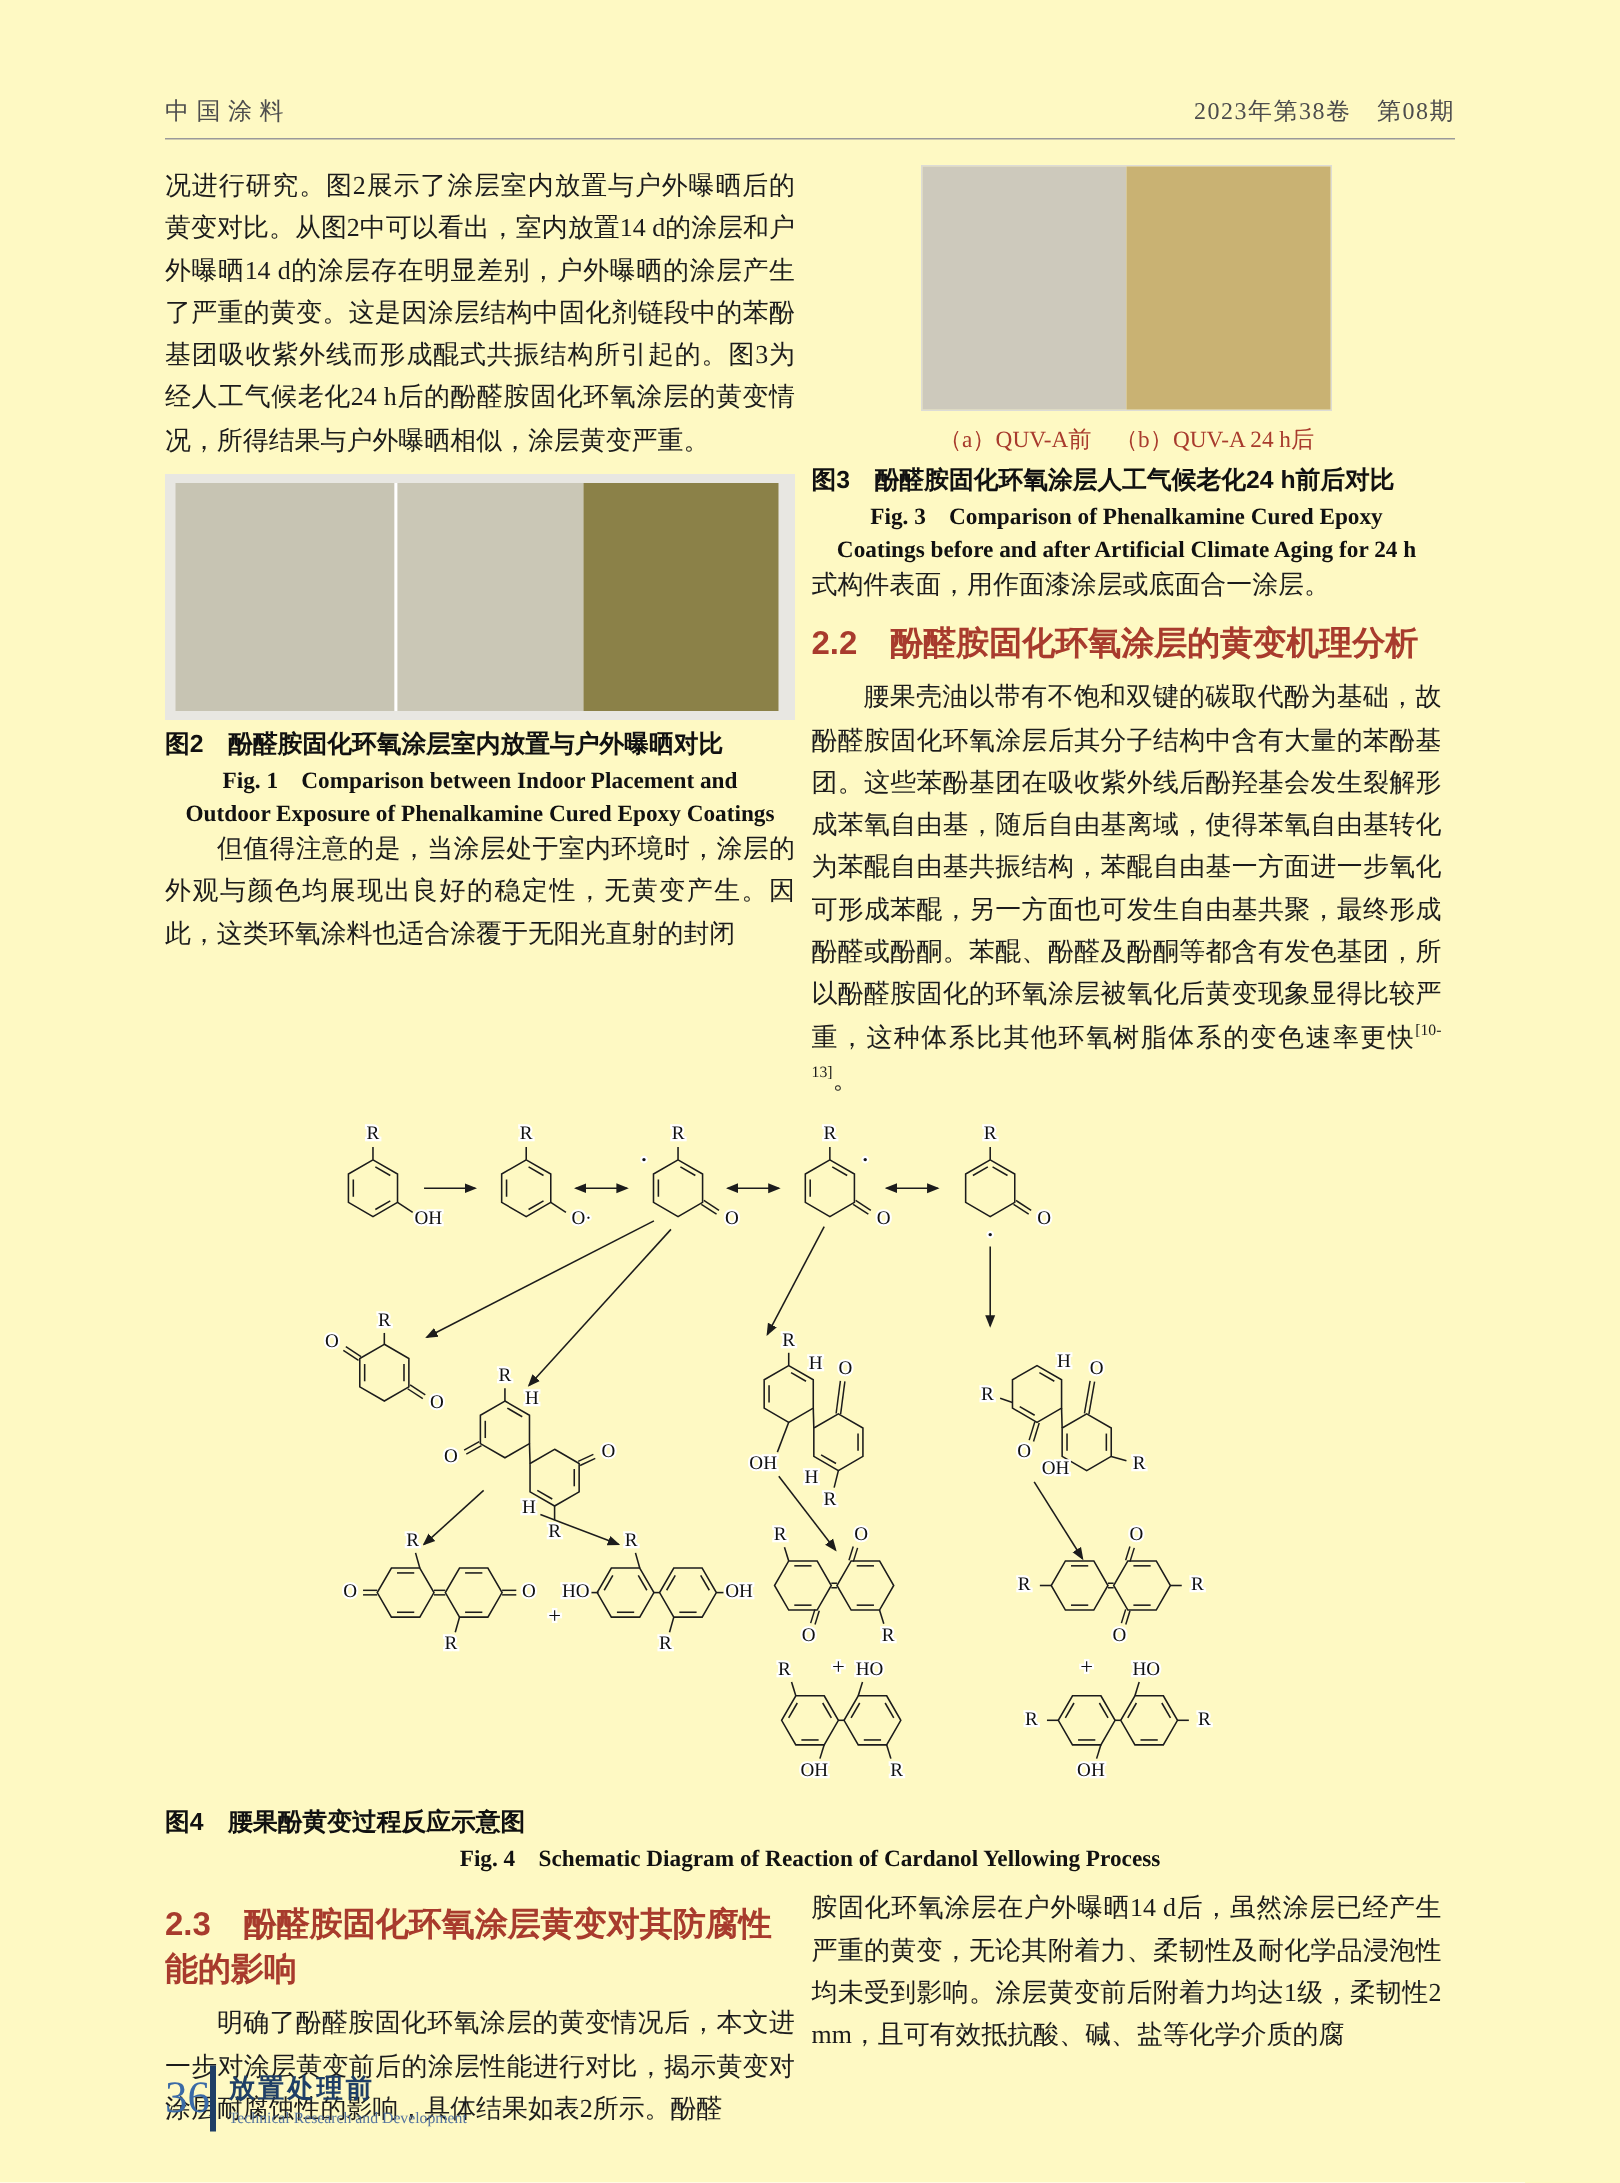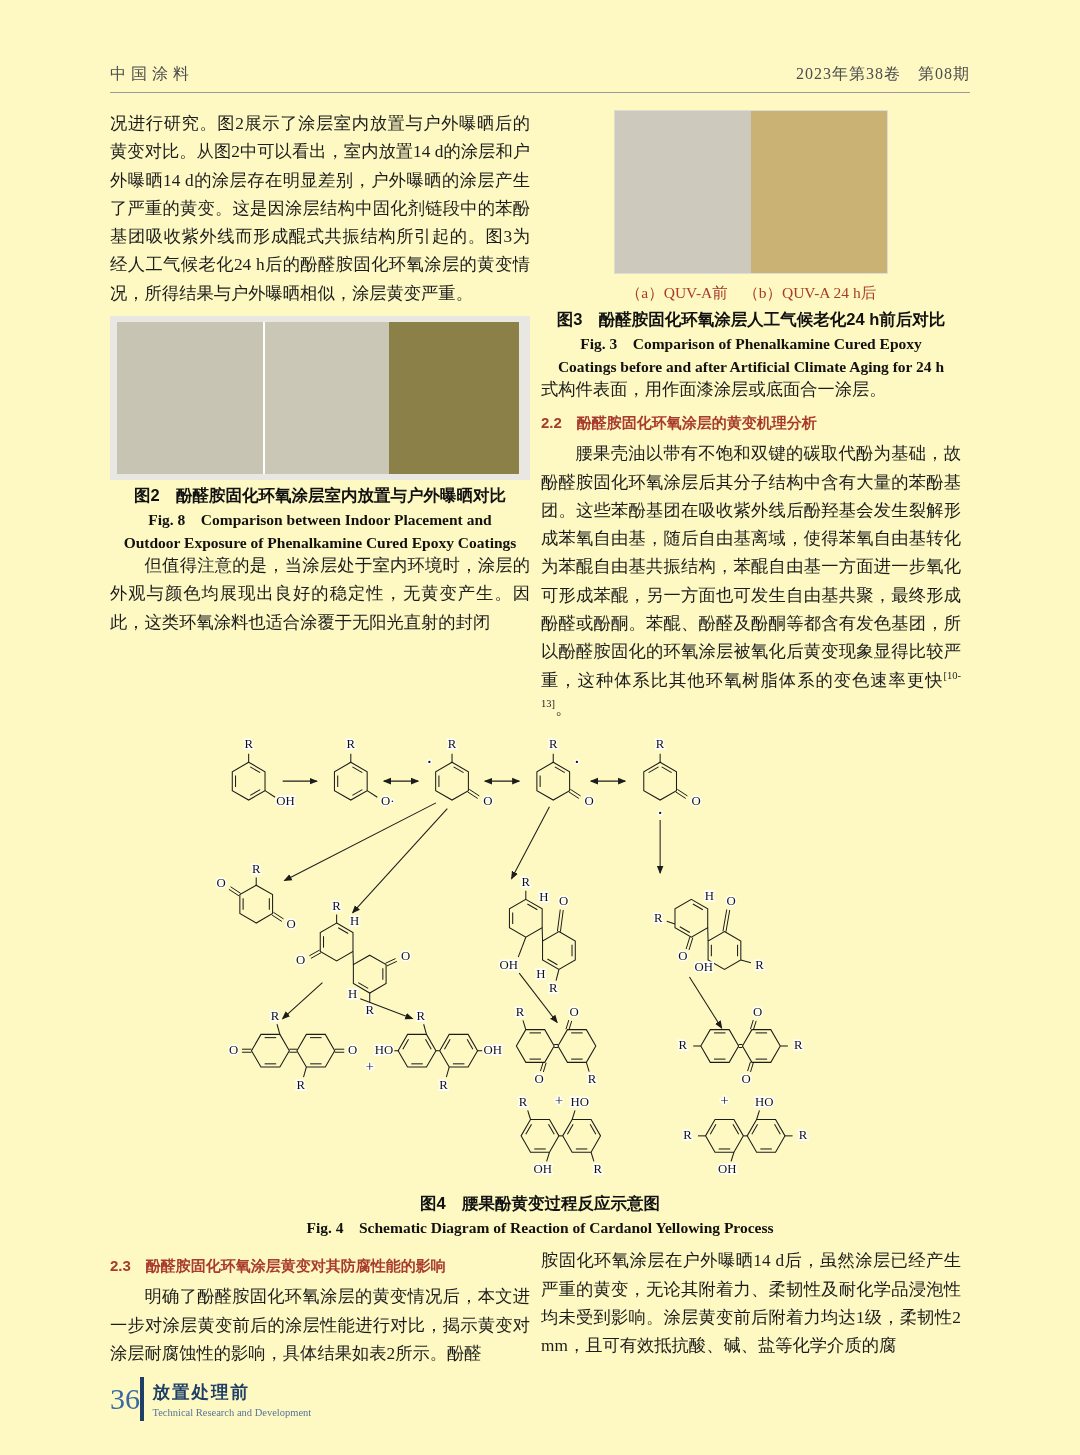--- a/index.html
+++ b/index.html
@@ -23,24 +23,24 @@
   .fig2frame .pa{width:146px;}
   .gapw{width:2px;background:#fff;}
   .fig2frame .pb{width:124px;}
   .fig2frame .pc{width:130px;}
   
   .fig3wrap{display:flex;justify-content:center;}
   .fig3frame{width:274px;height:164px;display:flex;border:1px solid #dddcd6;box-sizing:border-box;}
   .fig3frame .half{width:50%;height:100%;}
   .sublab{text-align:center;font-size:15.5px;margin-top:9px;color:var(--red);}
   .capcn{font-family:"Liberation Sans","DejaVu Sans",sans-serif;font-weight:bold;
-         text-align:center;font-size:16.5px;margin-top:5px;color:#111;}
+         text-align:left;font-size:16.5px;margin-top:5px;color:#111;}
   .capen{font-weight:bold;text-align:center;font-size:15.5px;margin-top:3px;color:#111;}
   .sect{font-family:"Liberation Sans","DejaVu Sans",sans-serif;font-weight:bold;
-        font-size:15px;color:var(--red);margin:10px 0 7px 0;}
+        font-size:22px;color:var(--red);margin:10px 0 7px 0;}
   .mt8{margin-top:8px;}
   
   .fig4{margin-top:6px;}
   .fig4 svg{display:block;margin:0 auto;width:700px;height:459px;}
   .bottomcols{margin-top:8px;}
   footer{position:absolute;left:110px;bottom:34px;display:flex;align-items:center;}
   .pagenum{font-size:30px;color:#3a6aa6;}
   .fbar{width:3.5px;height:44px;background:#1f3f66;margin-right:9px;}
   .fcn{font-family:"Liberation Sans","DejaVu Sans",sans-serif;font-weight:bold;
        font-size:17.5px;color:#1f3f66;letter-spacing:2px;}
@@ -62,21 +62,21 @@
       <p class="body">况进行研究。图2展示了涂层室内放置与户外曝晒后的黄变对比。从图2中可以看出，室内放置14 d的涂层和户外曝晒14 d的涂层存在明显差别，户外曝晒的涂层产生了严重的黄变。这是因涂层结构中固化剂链段中的苯酚基团吸收紫外线而形成醌式共振结构所引起的。图3为经人工气候老化24 h后的酚醛胺固化环氧涂层的黄变情况，所得结果与户外曝晒相似，涂层黄变严重。</p>
 
       <figure>
         <div class="fig2frame">
           <div class="pa" style="background: rgb(199, 196, 179);"></div>
           <div class="gapw"></div>
           <div class="pb" style="background: rgb(202, 199, 182);"></div>
           <div class="pc" style="background: rgb(139, 129, 72);"></div>
         </div>
         <div class="capcn">图2　酚醛胺固化环氧涂层室内放置与户外曝晒对比</div>
-        <div class="capen">Fig. 8　Comparison between Indoor Placement and</div>
+        <div class="capen">Fig. 1　Comparison between Indoor Placement and</div>
         <div class="capen">Outdoor Exposure of Phenalkamine Cured Epoxy Coatings</div>
       </figure>
 
       <p class="body indent mt8">但值得注意的是，当涂层处于室内环境时，涂层的外观与颜色均展现出良好的稳定性，无黄变产生。因此，这类环氧涂料也适合涂覆于无阳光直射的封闭</p>
     </div>
 
     <div class="col">
       <figure>
         <div class="fig3wrap">
           <div class="fig3frame">

